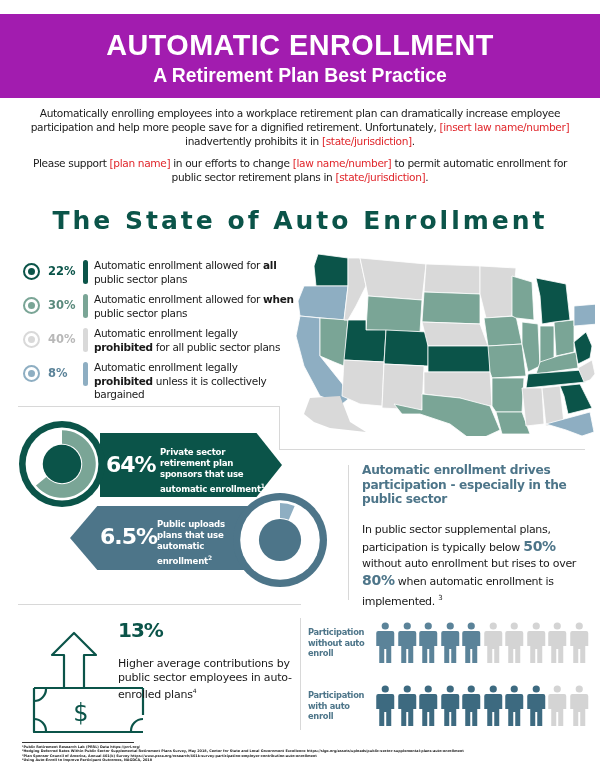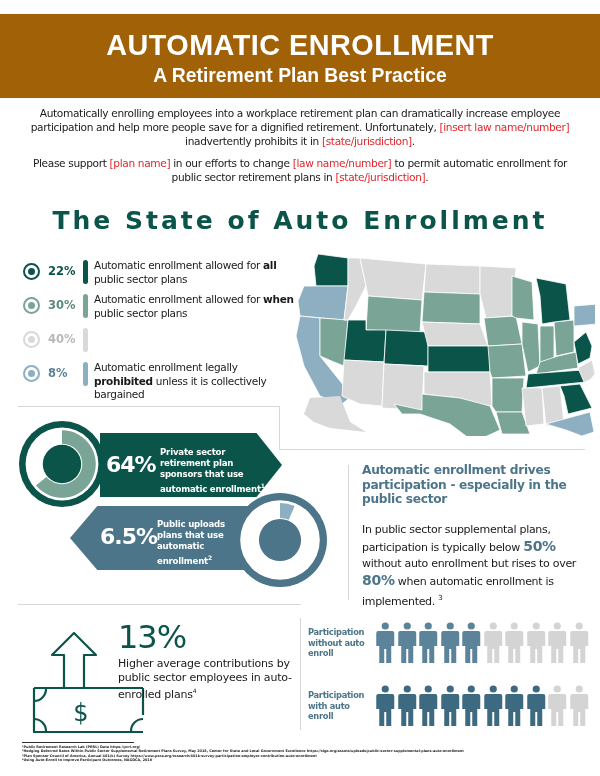--- a/index.html
+++ b/index.html
@@ -1,19 +1,19 @@
 <!DOCTYPE html>
 <html><head>
 <meta charset="utf-8">
 <style>
   * { box-sizing: border-box; margin: 0; padding: 0; }
   html, body { width: 600px; height: 776px; background: #ffffff; overflow: hidden; }
   body { position: relative; font-family: "Liberation Sans", "DejaVu Sans", sans-serif; color: #1a1a1a; }
 
-  .header { position: absolute; left: 0; top: 14px; width: 600px; height: 84px; background: #a16207; text-align: center; color: #fff; }
+  .header { position: absolute; left: 0; top: 14px; width: 600px; height: 84px; background: #a21caf; text-align: center; color: #fff; }
   .header .t1 { font-family: "Liberation Sans", sans-serif; font-weight: bold; font-size: 30px; letter-spacing: 0.5px; line-height: 34px; padding-top: 14px; transform: scaleX(0.96); }
   .header .t2 { font-family: "Liberation Sans", sans-serif; font-weight: bold; font-size: 21px; line-height: 26px; transform: scaleX(0.92); }
 
   .intro { position: absolute; left: 22px; top: 106px; width: 556px; text-align: center; font-size: 10.6px; line-height: 14px; color: #1a1a1a; font-family: "DejaVu Sans", sans-serif; letter-spacing: -0.35px; }
   .intro p { margin-bottom: 8px; }
   .red { color: #e0262b; }
 
   .section-title { position: absolute; left: 0; top: 206px; width: 600px; text-align: center; font-family: "DejaVu Sans", sans-serif; font-weight: bold; font-size: 25px; letter-spacing: 3px; color: #0b5449; }
 
   .legend { position: absolute; left: 22px; top: 259px; width: 270px; }
@@ -41,21 +41,21 @@
 
   .stat-big { position: absolute; font-weight: bold; color: #fff; font-family: "DejaVu Sans", sans-serif; font-size: 22px; letter-spacing: -1px; }
   .stat-small { position: absolute; font-weight: bold; color: #fff; font-family: "DejaVu Sans", sans-serif; font-size: 8.6px; line-height: 11px; letter-spacing: -0.2px; }
 
   .part-title { position: absolute; left: 362px; top: 463px; width: 225px; color: #4d7589; font-weight: bold; font-family: "DejaVu Sans", sans-serif; font-size: 12.2px; line-height: 14.5px; letter-spacing: -0.3px; }
   .part-body { position: absolute; left: 362px; top: 522px; width: 235px; color: #1a1a1a; font-family: "DejaVu Sans", sans-serif; font-size: 11px; line-height: 16px; letter-spacing: -0.3px; }
   .part-body .hl { color: #4d7589; font-weight: bold; font-size: 14px; }
   .part-body sup { font-size: 7px; }
 
   .contrib-icon { position: absolute; left: 28px; top: 615px; width: 120px; height: 118px; }
-  .contrib-pct { position: absolute; left: 118px; top: 618px; color: #0b5449; font-weight: normal; font-family: "DejaVu Sans", sans-serif; font-size: 32px; letter-spacing: -1px; }
+  .contrib-pct { position: absolute; left: 118px; top: 618px; color: #0b5449; font-weight: bold; font-family: "DejaVu Sans", sans-serif; font-size: 20px; letter-spacing: -1px; }
   .contrib-text { position: absolute; left: 118px; top: 657px; width: 180px; color: #1a1a1a; font-family: "DejaVu Sans", sans-serif; font-size: 11px; line-height: 13.5px; letter-spacing: -0.2px; }
   .contrib-text sup { font-size: 6px; }
 
   .people-label { position: absolute; left: 308px; width: 62px; text-align: left; color: #4d7589; font-weight: bold; font-family: "DejaVu Sans", sans-serif; font-size: 8.3px; line-height: 10.5px; letter-spacing: -0.3px; }
   .people-row { position: absolute; left: 375px; height: 42px; display: flex; gap: 1px; }
   .person { width: 20.5px; height: 42px; }
 
   .fn-rule { position: absolute; left: 22px; top: 742px; width: 112px; height: 1px; background: #333; }
   .footnotes { position: absolute; left: 22px; top: 745px; width: 575px; font-size: 3.4px; line-height: 4.4px; color: #222; font-family: "DejaVu Sans", sans-serif; font-weight: bold; white-space: nowrap; overflow: hidden; }
 </style>
@@ -90,20 +90,21 @@
       <div class="pct" style="color:#5a8a7c">30%</div>
       <div class="bar" style="background:#7aa596"></div>
       <div class="txt">Automatic enrollment allowed for <b>when</b> public sector plans</div>
     </div>
     <div class="legend-row">
       <div class="radio" style="border-color:#d9d9d9">
         <div class="dot" style="background:#d9d9d9"></div>
       </div>
       <div class="pct" style="color:#b8b8b8">40%</div>
       <div class="bar" style="background:#d9d9d9"></div>
+      <div class="txt">Automatic enrollment legally <b>prohibited</b> for all public sector plans</div>
     </div>
     <div class="legend-row">
       <div class="radio" style="border-color:#8eaec2">
         <div class="dot" style="background:#8eaec2"></div>
       </div>
       <div class="pct" style="color:#5b8399">8%</div>
       <div class="bar" style="background:#8eaec2"></div>
       <div class="txt">Automatic enrollment legally <b>prohibited</b> unless it is collectively bargained</div>
     </div>
   </div>

